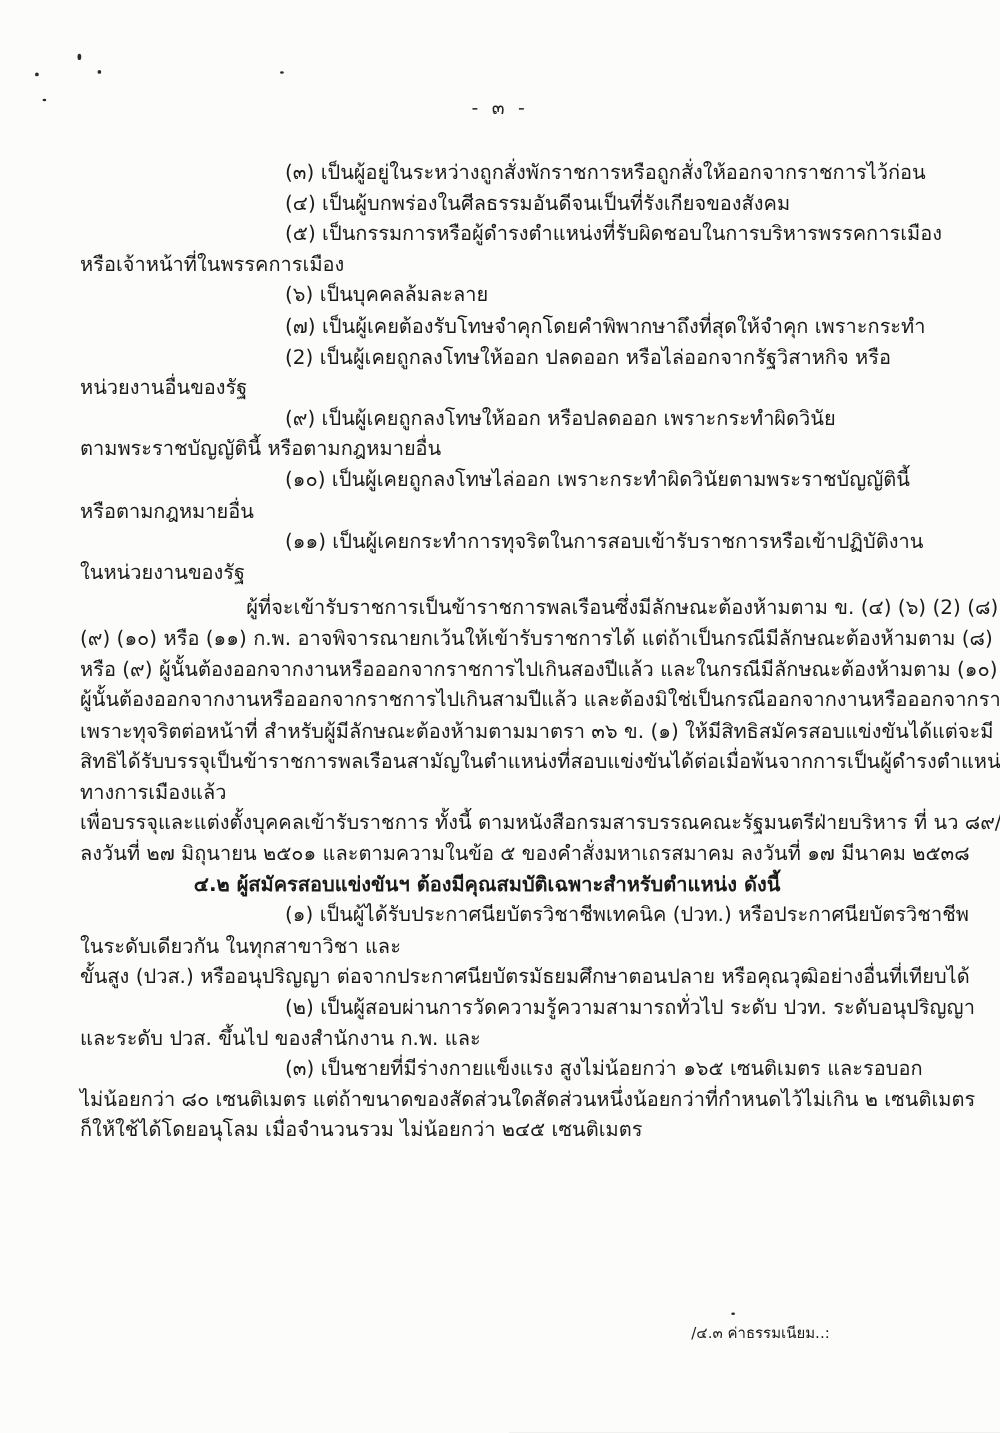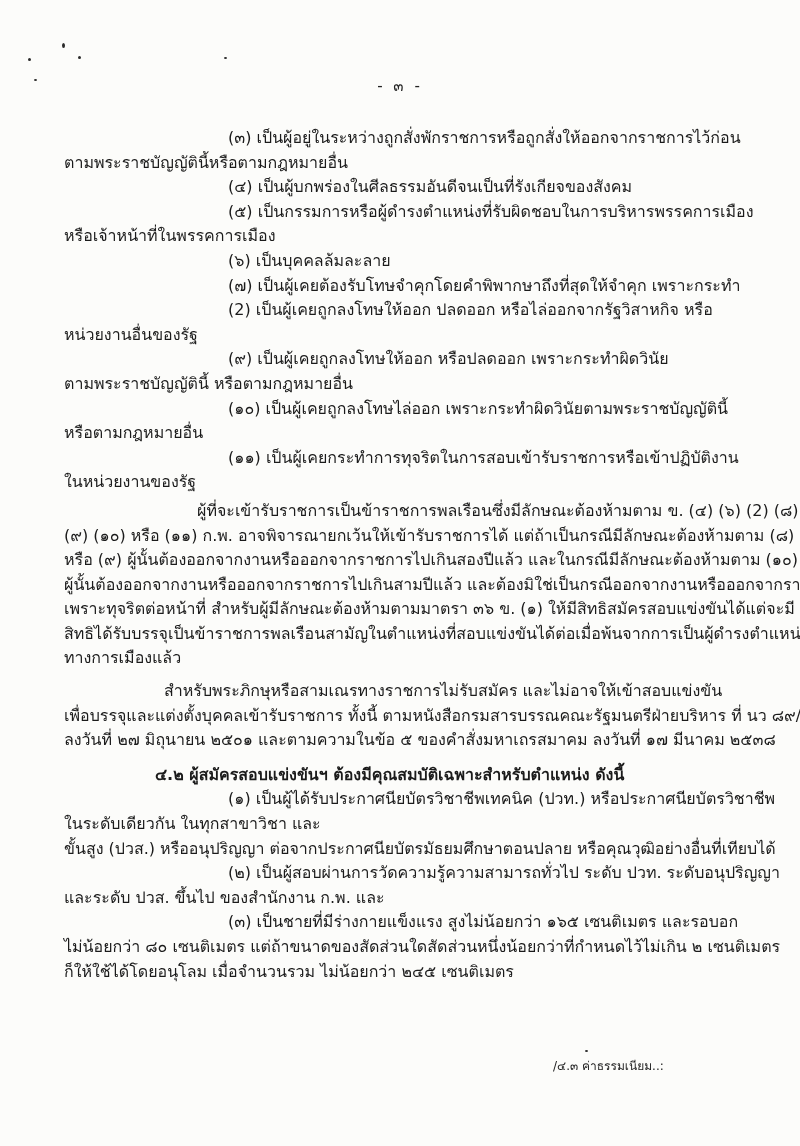--- a/index.html
+++ b/index.html
@@ -42,21 +42,21 @@
     color: #1b1b1b;
   }
   .ind-flush { padding-left: 0; }
   .ind-item  { padding-left: 164px; }
   .ind-para  { padding-left: 133px; }
   .ind-para2 { padding-left: 100px; }
   .ind-head  { padding-left: 91px; }
   .bold { font-weight: bold; }
   .gap-sm { margin-top: 4px; }
   .gap-md { margin-top: 8px; }
-  .gap-lg { margin-top: 10px; }
+  .gap-lg { }
   .continuation-note {
     position: absolute;
     top: 1056px;
     left: 553px;
     font-size: 12px;
     color: #1b1b1b;
     white-space: nowrap;
   }
   .speck {
     position: absolute;
@@ -73,42 +73,40 @@
   <div class="speck" style="left:28px;top:58px;width:3px;height:3px;"></div>
   <div class="speck" style="left:78px;top:56px;width:3px;height:3px;"></div>
   <div class="speck" style="left:34px;top:79px;width:3px;height:2px;"></div>
   <div class="speck" style="left:224px;top:57px;width:3px;height:2px;"></div>
   <div class="speck" style="left:585px;top:1050px;width:3px;height:2px;"></div>
 
   <div class="page-number">- ๓ -</div>
 
   <div class="content">
     <p class="line ind-item">(๓)  เป็นผู้อยู่ในระหว่างถูกสั่งพักราชการหรือถูกสั่งให้ออกจากราชการไว้ก่อน</p>
-    <p class="line ind-flush">ตามพระราชบัญญัตินี้หรือตามกฎหมายอื่น</p>
     <p class="line ind-item">(๔)  เป็นผู้บกพร่องในศีลธรรมอันดีจนเป็นที่รังเกียจของสังคม</p>
     <p class="line ind-item">(๕)  เป็นกรรมการหรือผู้ดำรงตำแหน่งที่รับผิดชอบในการบริหารพรรคการเมือง</p>
     <p class="line ind-flush">หรือเจ้าหน้าที่ในพรรคการเมือง</p>
     <p class="line ind-item">(๖)  เป็นบุคคลล้มละลาย</p>
     <p class="line ind-item">(๗)  เป็นผู้เคยต้องรับโทษจำคุกโดยคำพิพากษาถึงที่สุดให้จำคุก เพราะกระทำ</p>
     <p class="line ind-item">(2)  เป็นผู้เคยถูกลงโทษให้ออก ปลดออก หรือไล่ออกจากรัฐวิสาหกิจ หรือ</p>
     <p class="line ind-flush">หน่วยงานอื่นของรัฐ</p>
     <p class="line ind-item">(๙)  เป็นผู้เคยถูกลงโทษให้ออก หรือปลดออก เพราะกระทำผิดวินัย</p>
     <p class="line ind-flush">ตามพระราชบัญญัตินี้ หรือตามกฎหมายอื่น</p>
     <p class="line ind-item">(๑๐) เป็นผู้เคยถูกลงโทษไล่ออก เพราะกระทำผิดวินัยตามพระราชบัญญัตินี้</p>
     <p class="line ind-flush">หรือตามกฎหมายอื่น</p>
     <p class="line ind-item">(๑๑) เป็นผู้เคยกระทำการทุจริตในการสอบเข้ารับราชการหรือเข้าปฏิบัติงาน</p>
     <p class="line ind-flush">ในหน่วยงานของรัฐ</p>
     <p class="line ind-para gap-sm">ผู้ที่จะเข้ารับราชการเป็นข้าราชการพลเรือนซึ่งมีลักษณะต้องห้ามตาม ข. (๔) (๖) (2) (๘)</p>
     <p class="line ind-flush">(๙) (๑๐) หรือ (๑๑) ก.พ. อาจพิจารณายกเว้นให้เข้ารับราชการได้ แต่ถ้าเป็นกรณีมีลักษณะต้องห้ามตาม (๘)</p>
     <p class="line ind-flush">หรือ (๙) ผู้นั้นต้องออกจากงานหรือออกจากราชการไปเกินสองปีแล้ว และในกรณีมีลักษณะต้องห้ามตาม (๑๐)</p>
     <p class="line ind-flush">ผู้นั้นต้องออกจากงานหรือออกจากราชการไปเกินสามปีแล้ว และต้องมิใช่เป็นกรณีออกจากงานหรือออกจากราชการ</p>
     <p class="line ind-flush">เพราะทุจริตต่อหน้าที่ สำหรับผู้มีลักษณะต้องห้ามตามมาตรา ๓๖ ข. (๑) ให้มีสิทธิสมัครสอบแข่งขันได้แต่จะมี</p>
     <p class="line ind-flush">สิทธิได้รับบรรจุเป็นข้าราชการพลเรือนสามัญในตำแหน่งที่สอบแข่งขันได้ต่อเมื่อพ้นจากการเป็นผู้ดำรงตำแหน่ง</p>
     <p class="line ind-flush">ทางการเมืองแล้ว</p>
-    <p class="line ind-para2 gap-md">สำหรับพระภิกษุหรือสามเณรทางราชการไม่รับสมัคร และไม่อาจให้เข้าสอบแข่งขัน</p>
     <p class="line ind-flush">เพื่อบรรจุและแต่งตั้งบุคคลเข้ารับราชการ ทั้งนี้ ตามหนังสือกรมสารบรรณคณะรัฐมนตรีฝ่ายบริหาร ที่ นว ๘๙/๒๕๐๑</p>
     <p class="line ind-flush">ลงวันที่ ๒๗ มิถุนายน ๒๕๐๑ และตามความในข้อ ๕ ของคำสั่งมหาเถรสมาคม ลงวันที่ ๑๗ มีนาคม ๒๕๓๘</p>
     <p class="line ind-head bold gap-lg">๔.๒ ผู้สมัครสอบแข่งขันฯ ต้องมีคุณสมบัติเฉพาะสำหรับตำแหน่ง ดังนี้</p>
     <p class="line ind-item">(๑)  เป็นผู้ได้รับประกาศนียบัตรวิชาชีพเทคนิค (ปวท.) หรือประกาศนียบัตรวิชาชีพ</p>
     <p class="line ind-flush">ในระดับเดียวกัน ในทุกสาขาวิชา และ</p>
     <p class="line ind-flush">ขั้นสูง (ปวส.) หรืออนุปริญญา ต่อจากประกาศนียบัตรมัธยมศึกษาตอนปลาย หรือคุณวุฒิอย่างอื่นที่เทียบได้</p>
     <p class="line ind-item">(๒)  เป็นผู้สอบผ่านการวัดความรู้ความสามารถทั่วไป ระดับ ปวท. ระดับอนุปริญญา</p>
     <p class="line ind-flush">และระดับ ปวส. ขึ้นไป ของสำนักงาน ก.พ. และ</p>
     <p class="line ind-item">(๓)  เป็นชายที่มีร่างกายแข็งแรง สูงไม่น้อยกว่า ๑๖๕  เซนติเมตร และรอบอก</p>
     <p class="line ind-flush">ไม่น้อยกว่า ๘๐ เซนติเมตร แต่ถ้าขนาดของสัดส่วนใดสัดส่วนหนึ่งน้อยกว่าที่กำหนดไว้ไม่เกิน ๒ เซนติเมตร</p>

